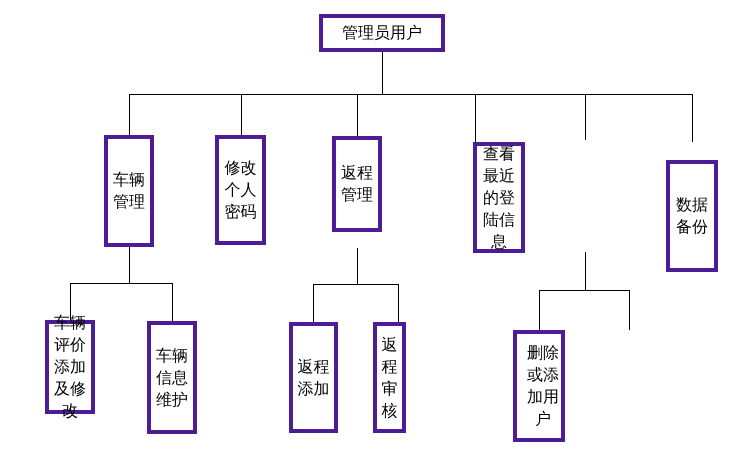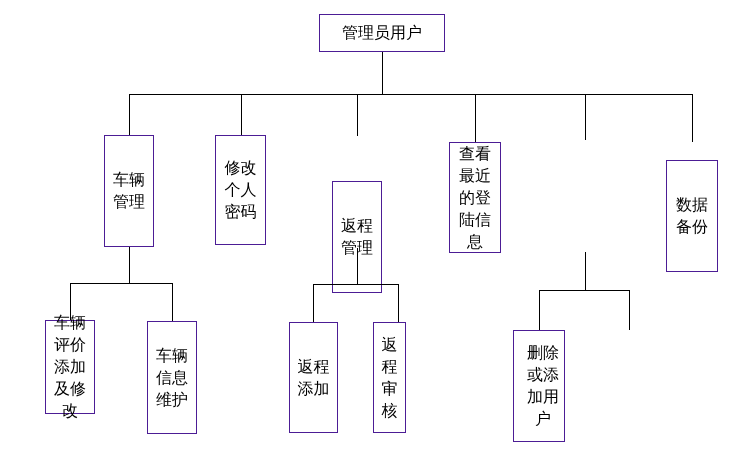--- a/index.html
+++ b/index.html
@@ -2,21 +2,21 @@
 <html><head>
 <meta charset="utf-8">
 <style>
   html,body { margin:0; padding:0; background:#ffffff; }
   #canvas {
     position:relative; width:752px; height:467px; background:#ffffff;
     overflow:hidden; font-family:"DejaVu Sans","Liberation Sans",sans-serif;
   }
   .node {
     position:absolute; box-sizing:border-box;
-    border:1px solid #4c1d95; background:#ffffff; color:#000000;
+    border:4px solid #4c1d95; background:#ffffff; color:#000000;
     display:flex; align-items:center; justify-content:center;
     font-size:16px; line-height:22px; text-align:center;
   }
   .node .txt { display:block; width:34px; word-break:break-all; }
   .node.root .txt { width:auto; word-break:normal; white-space:nowrap; }
   .vline { position:absolute; width:1px; background:#000000; }
   .hline { position:absolute; height:1px; background:#000000; }
 </style>
 </head>
 <body>
@@ -35,24 +35,24 @@
   <div class="vline" style="left:475px; top:94px; height:48px;"></div>
   <div class="vline" style="left:585px; top:94px; height:46px;"></div>
   <div class="vline" style="left:692px; top:94px; height:48px;"></div>
 
   <div class="node" style="left:104px; top:135px; width:50px; height:112px;">
     <span class="txt">车辆管理</span>
   </div>
   <div class="node" style="left:215px; top:135px; width:51px; height:110px;">
     <span class="txt">修改个人密码</span>
   </div>
-  <div class="node" style="left:332px; top:136px; width:50px; height:112px;margin-top:45px;">
+  <div class="node" style="left:332px; top:136px; width:50px; height:96px;">
     <span class="txt">返程管理</span>
   </div>
-  <div class="node" style="left:449px; top:142px; width:52px; height:111px;">
+  <div class="node" style="left:473px; top:142px; width:52px; height:111px;">
     <span class="txt">查看最近的登陆信息</span>
   </div>
   <div class="node" style="left:666px; top:160px; width:52px; height:112px;">
     <span class="txt">数据备份</span>
   </div>
 
   <div class="vline" style="left:129px; top:247px; height:36px;"></div>
   <div class="hline" style="left:70px; top:283px; width:103px;"></div>
   <div class="vline" style="left:70px; top:283px; height:37px;"></div>
   <div class="vline" style="left:172px; top:283px; height:38px;"></div>

